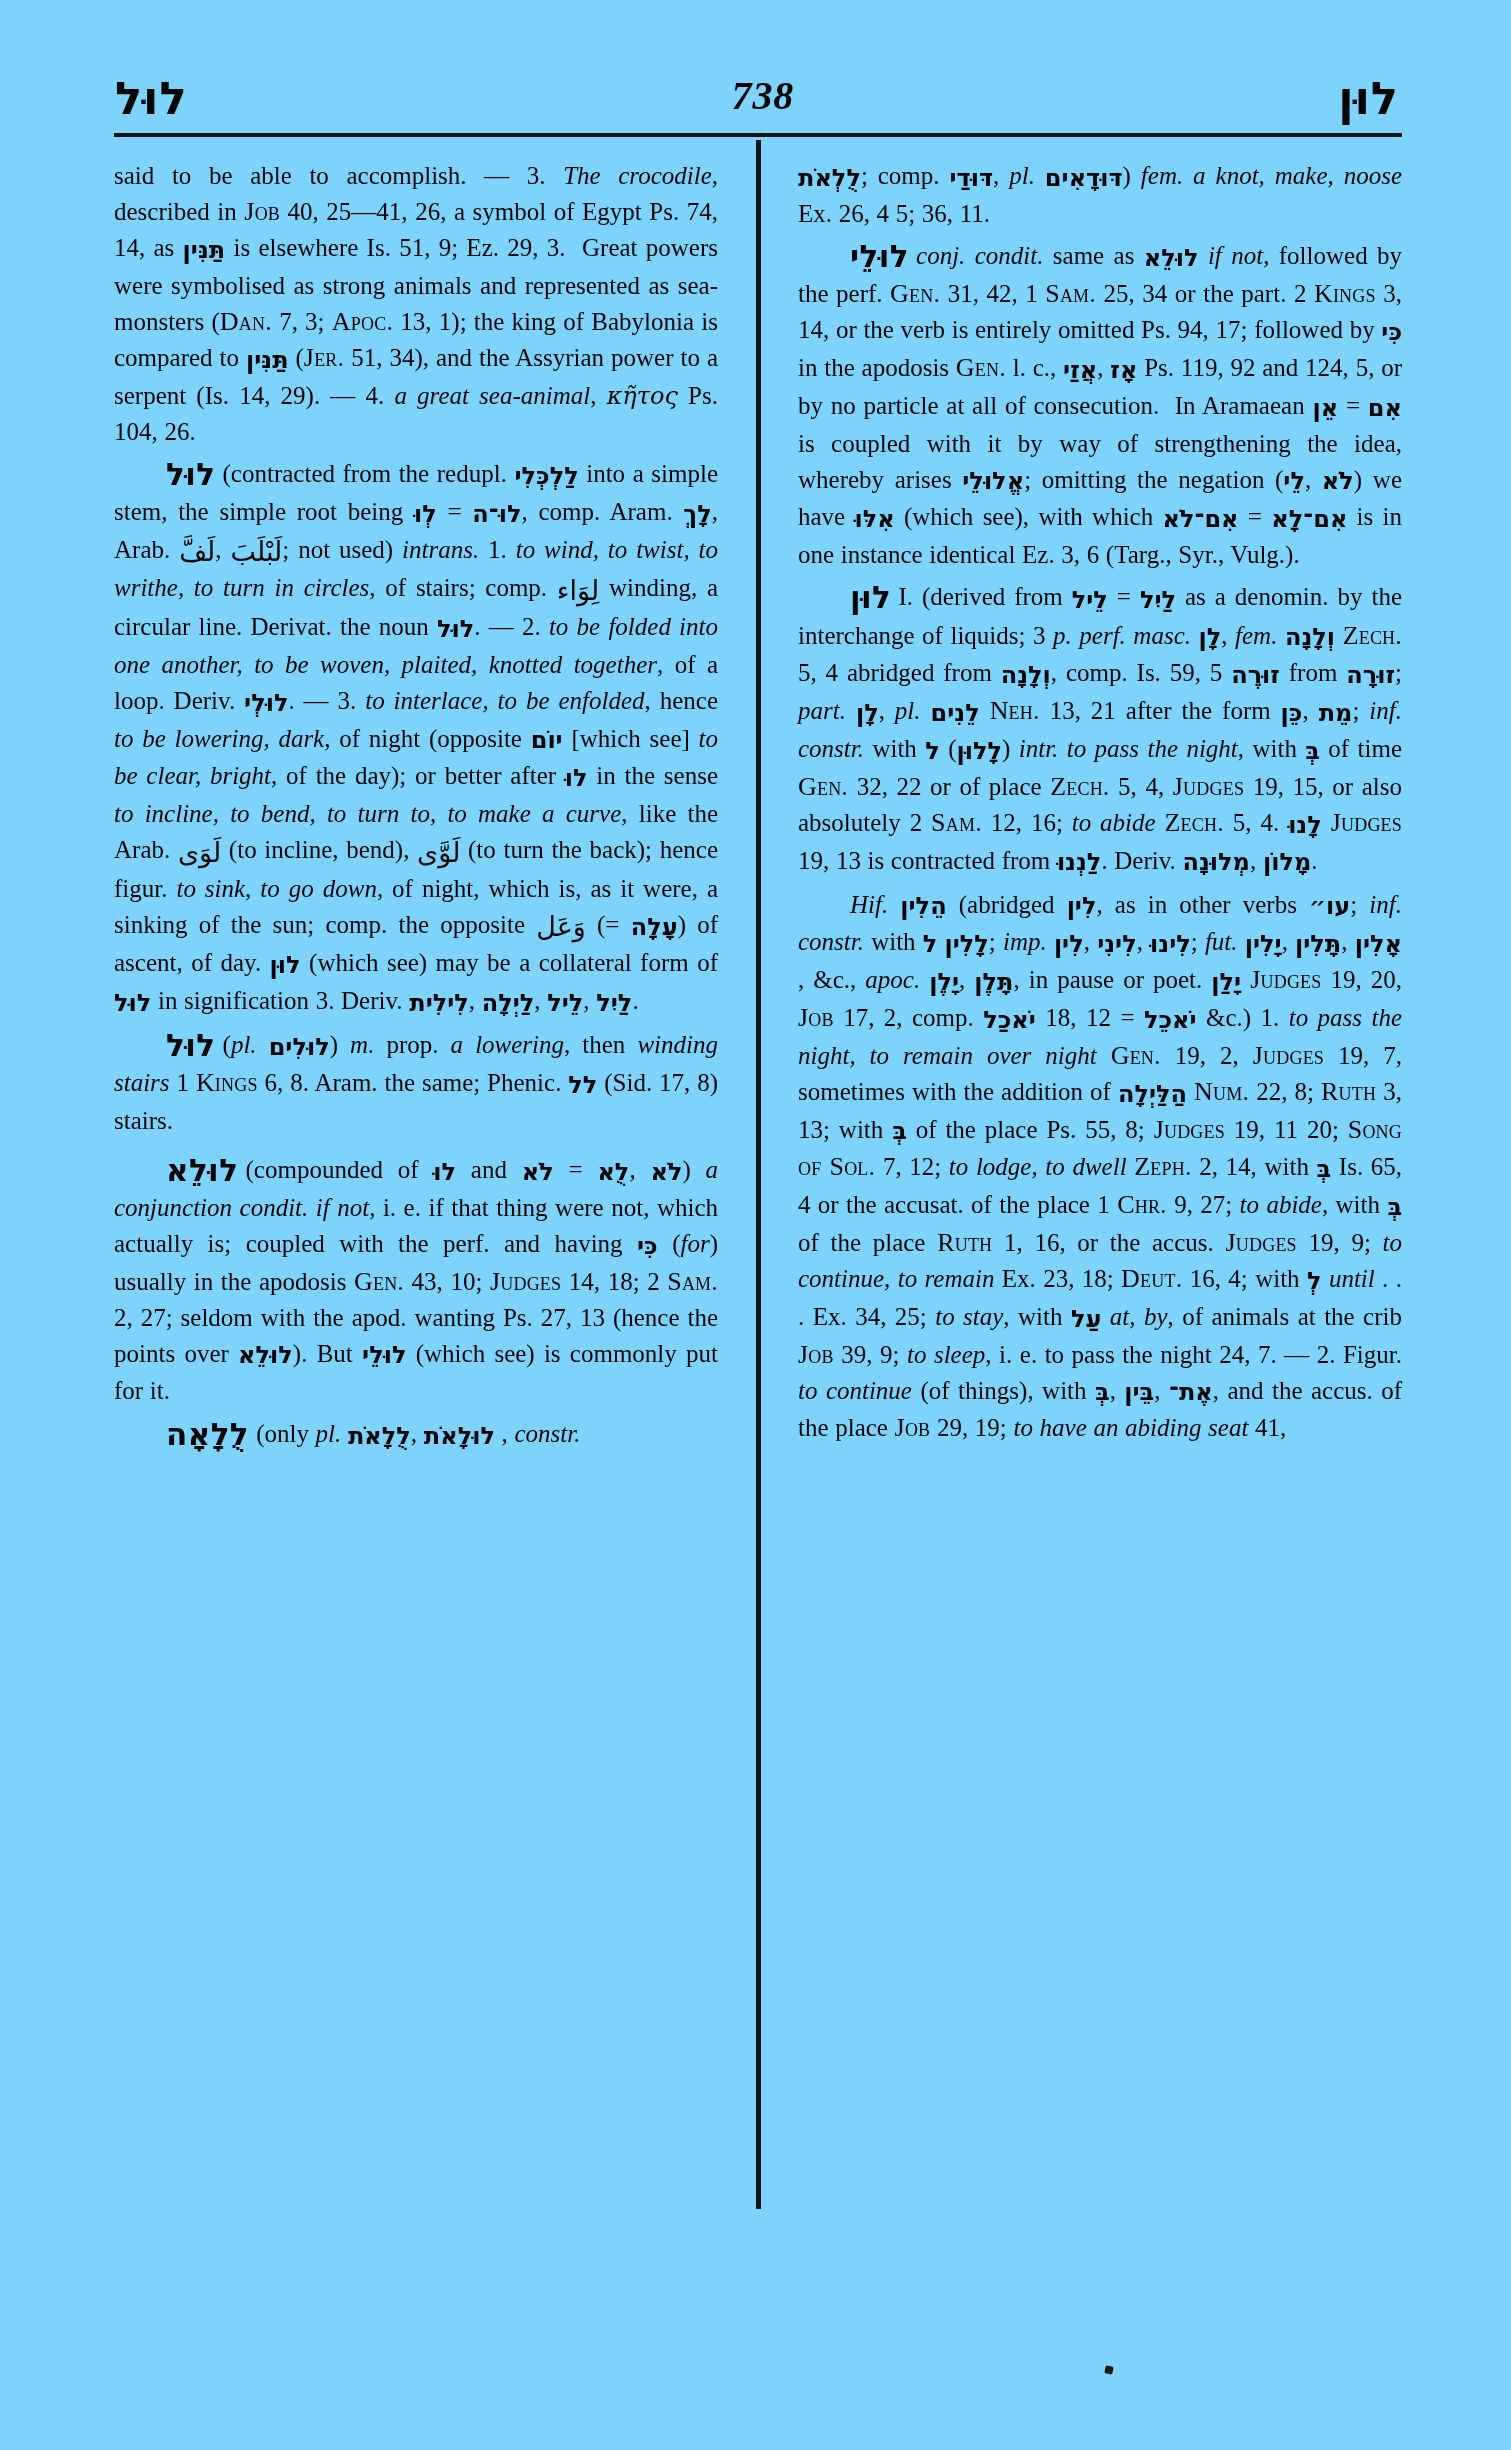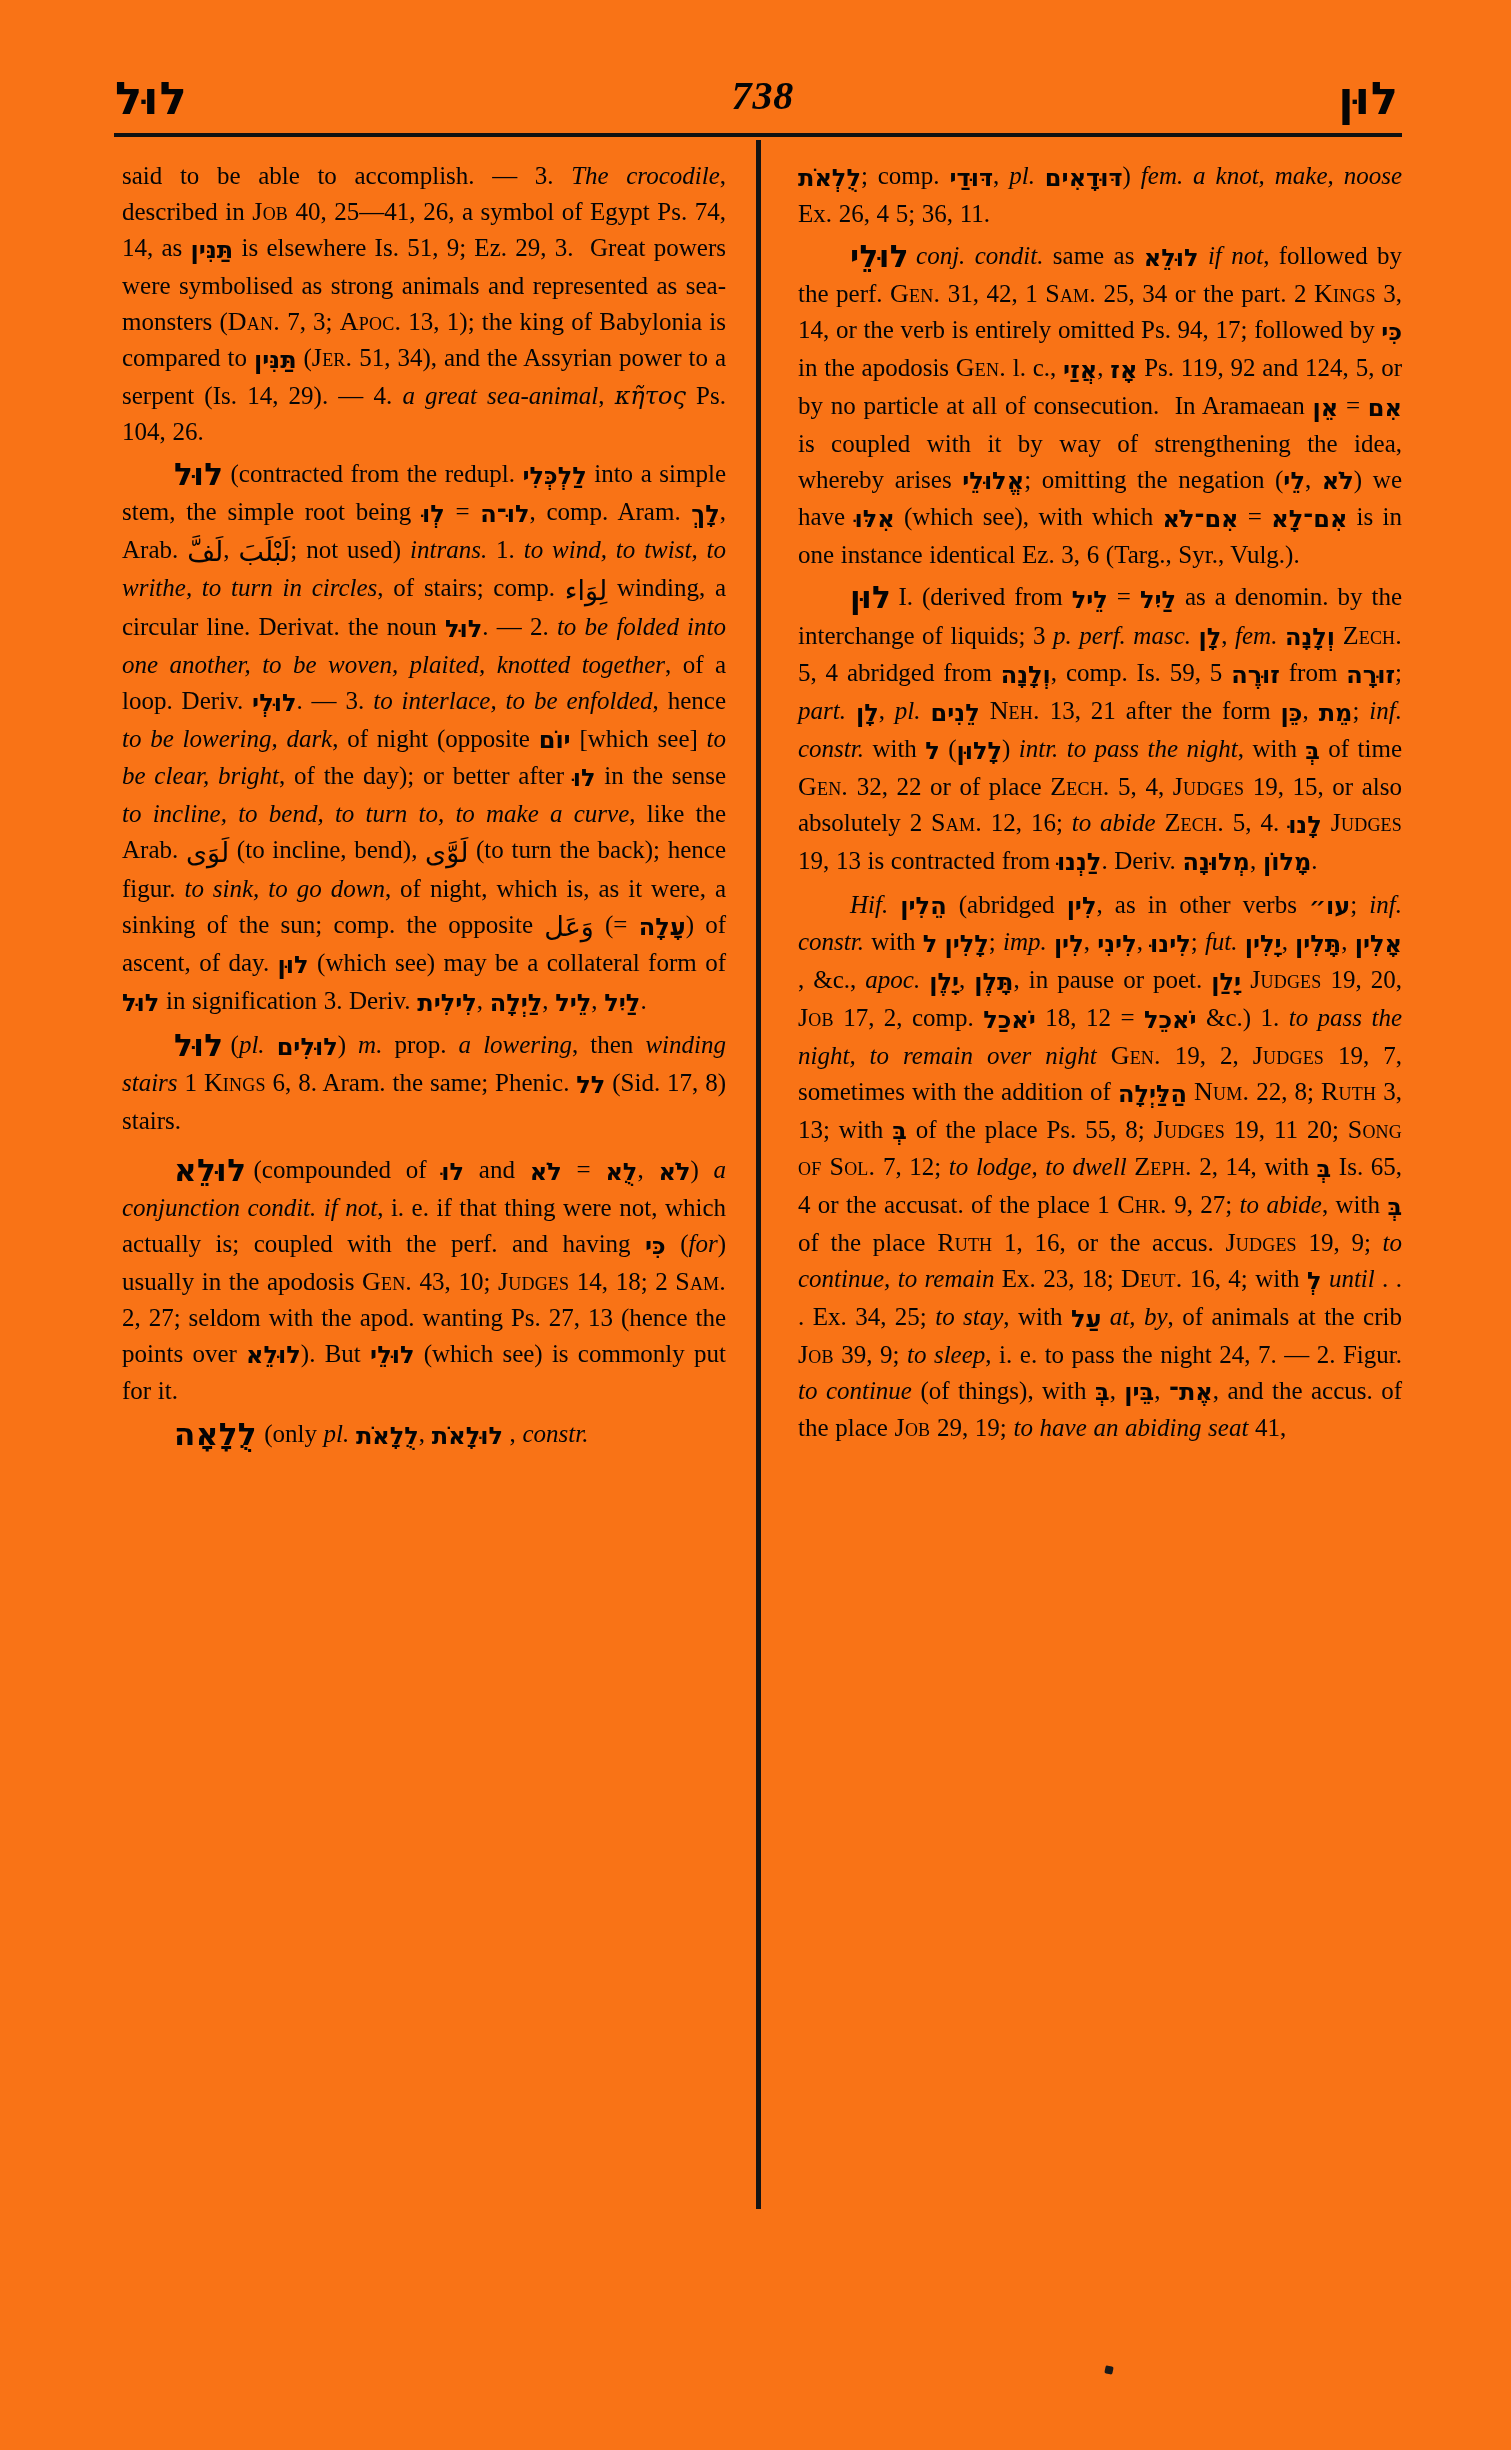--- a/index.html
+++ b/index.html
@@ -13,21 +13,21 @@
     font-family: "Liberation Serif", "DejaVu Serif", serif;
     color: #050505;
     position: relative;
     overflow: hidden;
   }
   .page {
     position: absolute;
     left: 0; top: 0;
     width: 1512px;
     height: 2450px;
-    background: #f97316;
+    background: #7dd3fc;
   }
 
   
   .running-head {
     position: absolute;
     left: 115px;
     top: 56px;
     width: 1284px;
     height: 65px;
     display: flex;
@@ -65,21 +65,21 @@
     top: 158px;
     width: 1288px;
     height: 2114px;
   }
   .col {
     position: absolute;
     top: 0;
     width: 604px;
     height: 2114px;
   }
-  .col-left  { left: 8px; }
+  .col-left  { left: 0px; }
   .col-right { left: 684px; }
   .col-rule {
     position: absolute;
     left: 642px;
     top: -18px;
     width: 4.5px;
     height: 2069px;
     background: #141414;
   }
 

